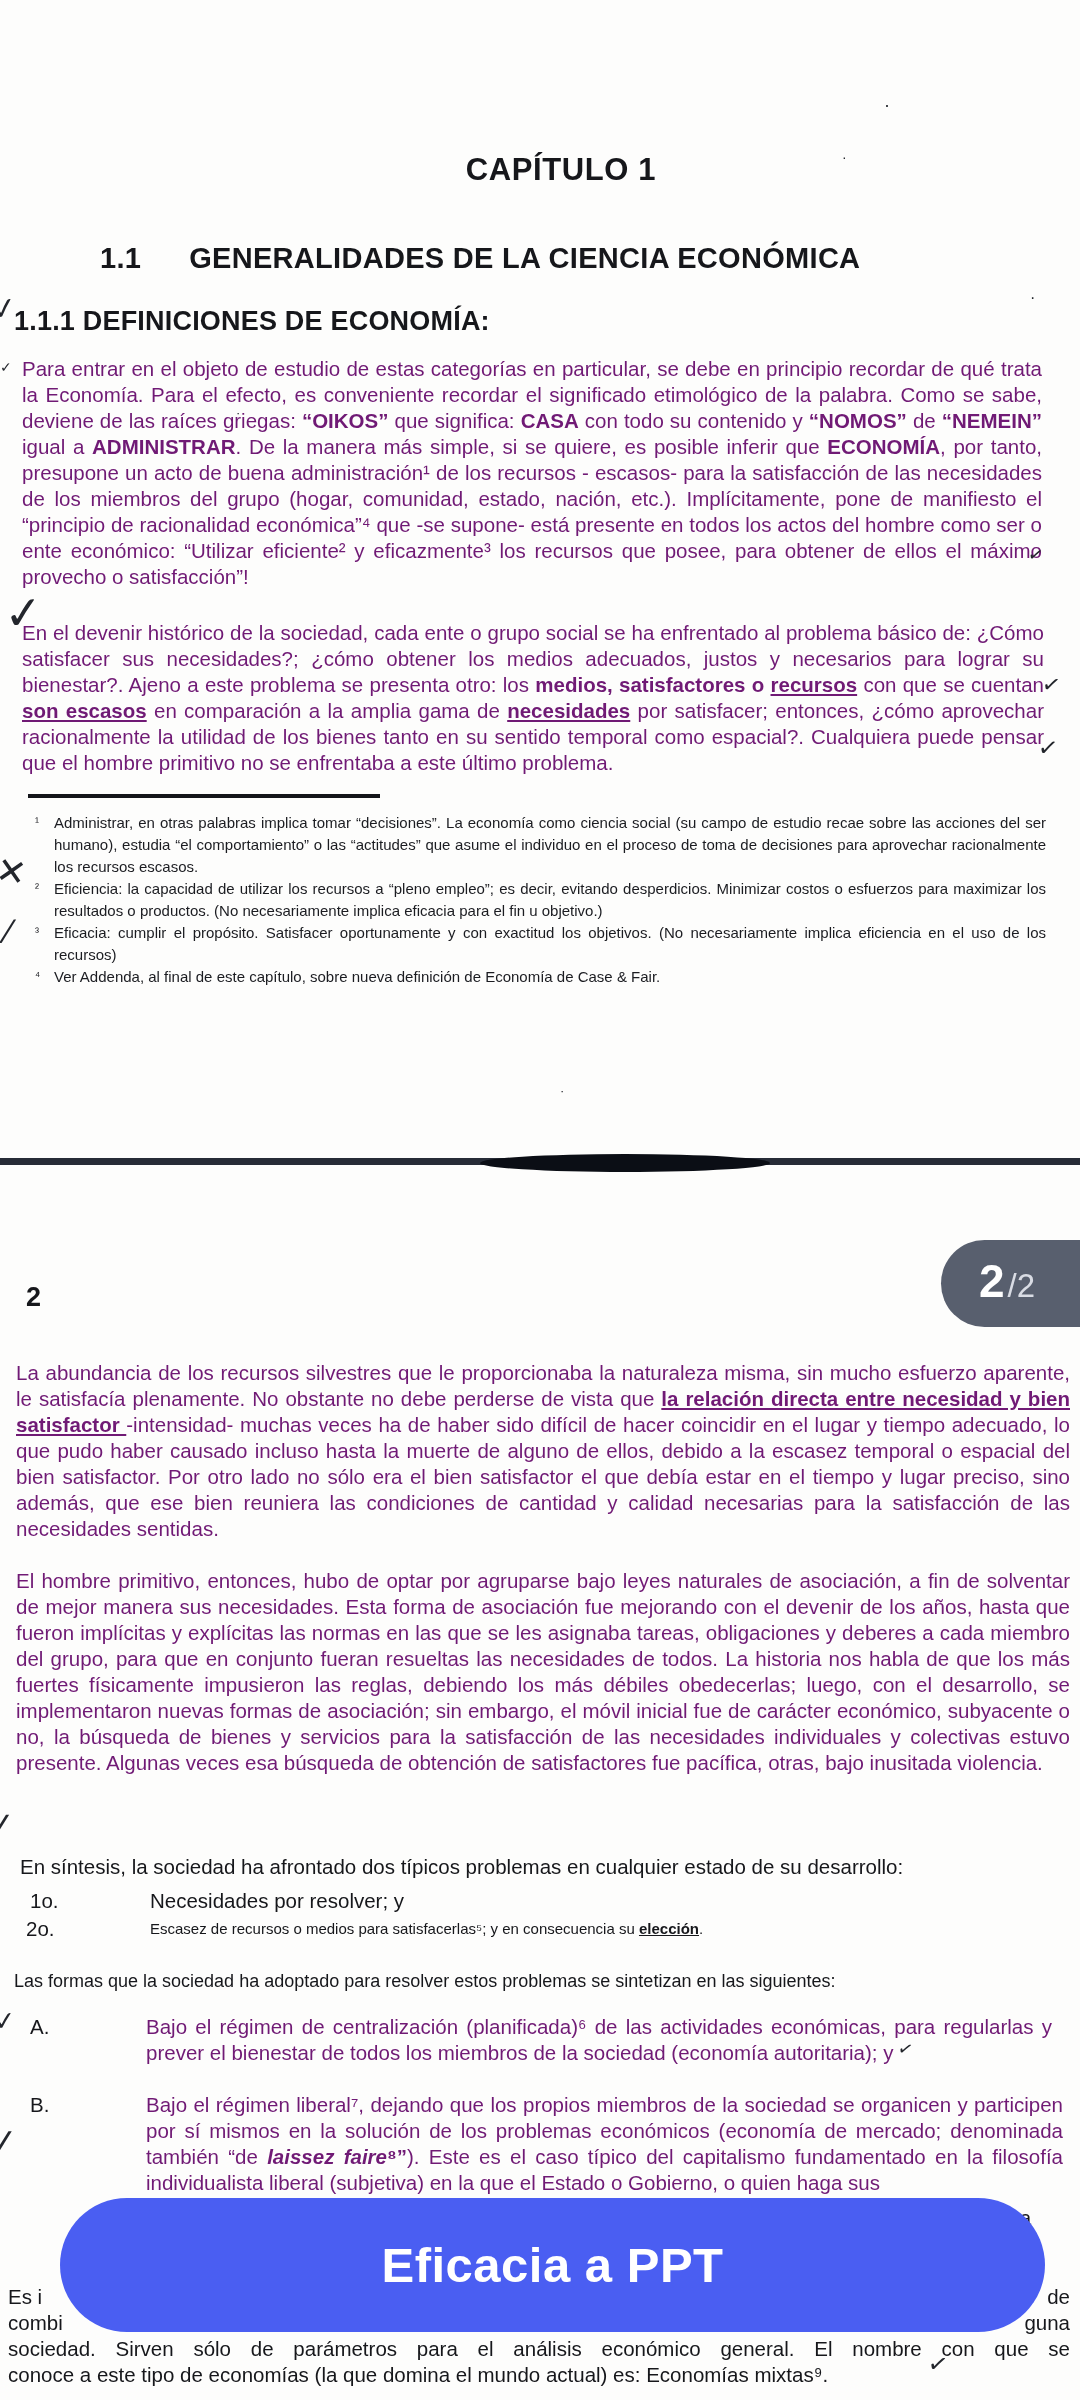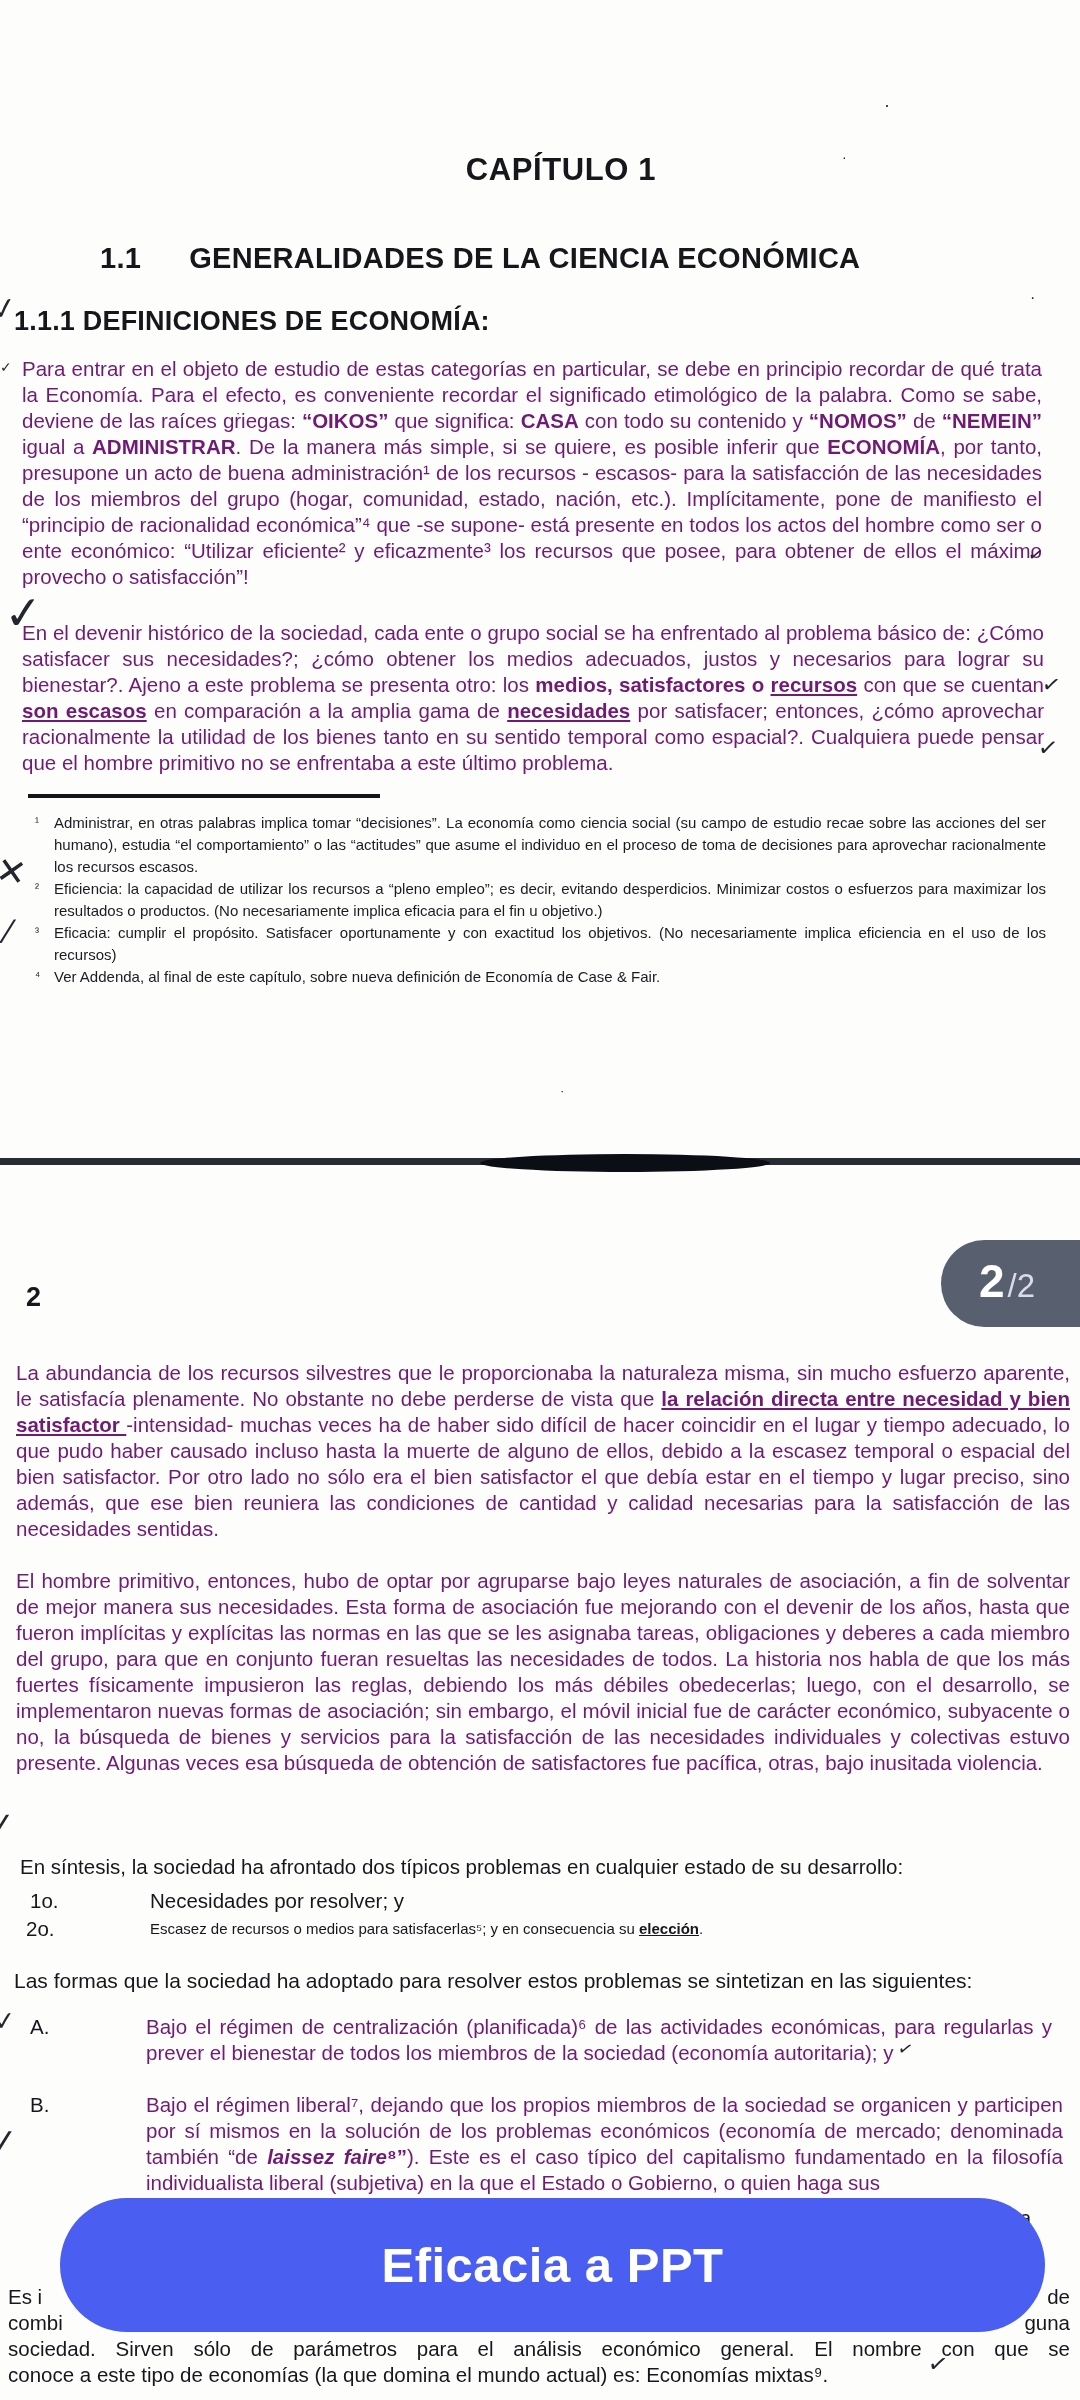--- a/index.html
+++ b/index.html
@@ -33,21 +33,21 @@
   
   .badge { top:1240px; left:941px; width:220px; height:87px; border-radius:44px;
            display:flex; align-items:baseline; padding-left:38px; padding-top:14px; }
   .badge .cur { font-size:46px; font-weight:700; color:#ffffff; line-height:1.2; }
   .badge .tot { font-size:33px; color:#d9dce4; margin-left:3px; }
 
   .p2-num   { top:1282px; left:26px; font-size:27px; font-weight:600; }
   .p2-para1 { top:1360px; left:16px; width:1054px; }
   .p2-para2 { top:1568px; left:16px; width:1054px; }
   .p2-synth { top:1834px; left:20px; width:1044px; font-size:20.5px; line-height:26px;margin-top:20px; }
-  .forms    { top:1968px; left:14px; width:1054px; font-size:21px; line-height:26px; }
+  .forms    { top:1968px; left:14px; width:1054px; font-size:18px; line-height:26px; }
 
   .marker { font-size:20.5px; line-height:26px; }
   .mk-1o { top:1888px; left:30px; } .li-1o { top:1888px; left:150px; width:880px; font-size:20.5px; line-height:26px; }
   .mk-2o { top:1916px; left:26px; } .li-2o { top:1916px; left:150px; width:900px; font-size:15px; line-height:26px; }
   .mk-A  { top:2014px; left:30px; } .optA { top:2014px; left:146px; width:906px; }
   .mk-B  { top:2092px; left:30px; } .optB { top:2092px; left:146px; width:917px; max-height:106px; overflow:hidden; }
 
   .frag-oca { top:2206px; left:998px; font-size:20.5px; z-index:1; }
 
   .bline { left:8px; width:1062px; font-size:20.5px; line-height:26px; z-index:1;

